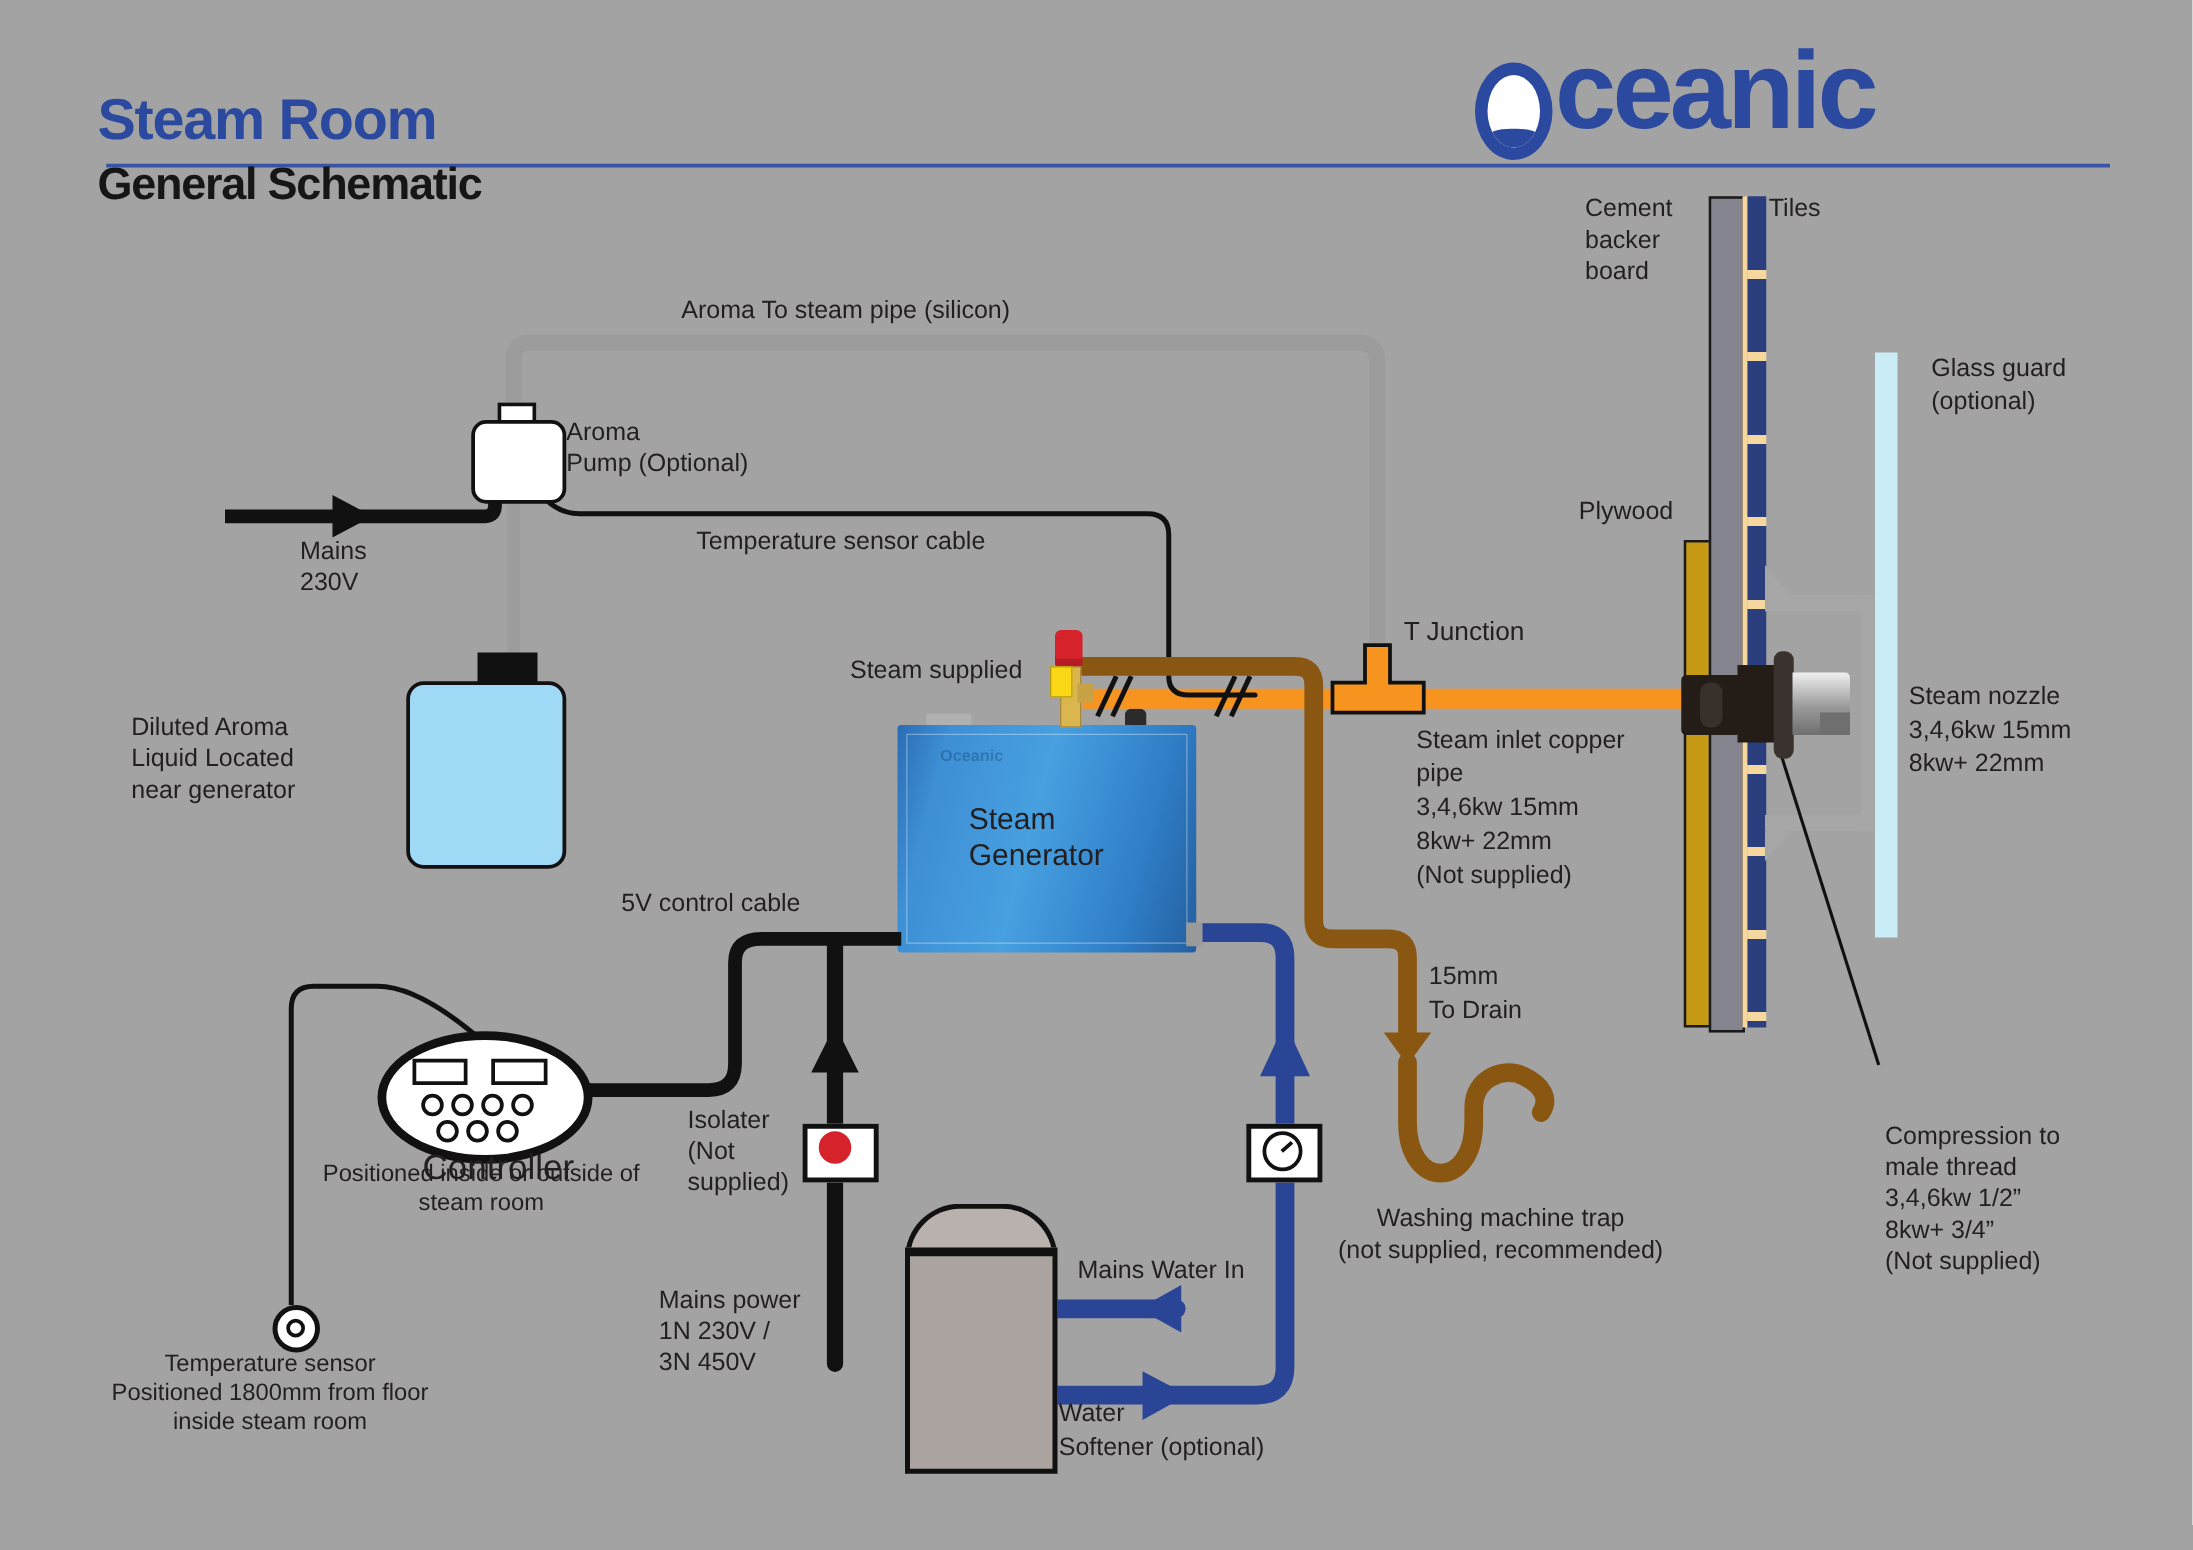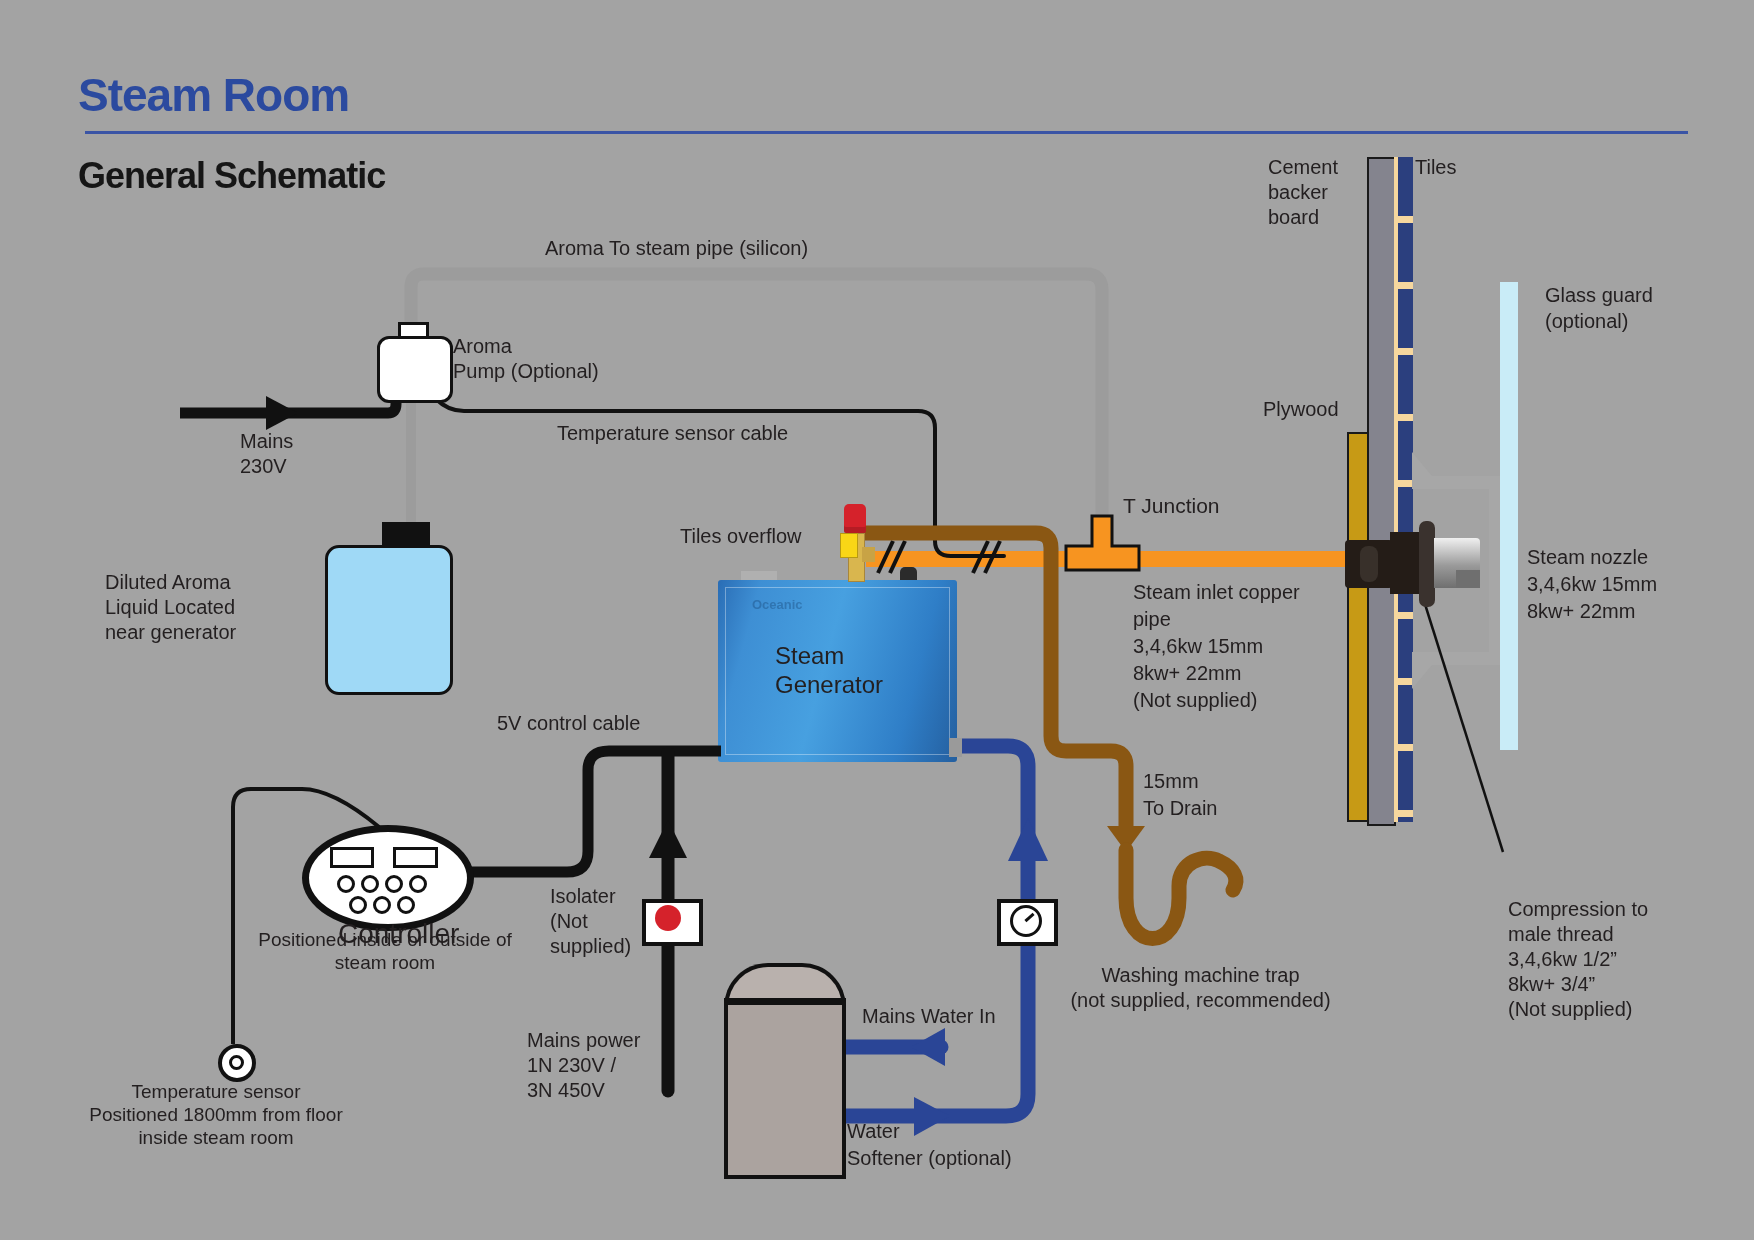--- a/index.html
+++ b/index.html
@@ -3,21 +3,21 @@
 <meta charset="utf-8">
 <style>
   html,body{margin:0;padding:0;background:#fff;}
   .stage{position:relative;width:1754px;height:1240px;background:#a3a3a3;overflow:hidden;
          font-family:"Liberation Sans", sans-serif;color:#231f20;}
   .abs{position:absolute;}
   .lbl{position:absolute;font-size:20px;line-height:25px;white-space:pre-line;color:#231f20;}
   .svglayer{position:absolute;left:0;top:0;}
   
   .title{position:absolute;left:78px;top:68px;font-size:46px;font-weight:bold;color:#2b4a9f;letter-spacing:-1px;}
-  .subtitle{position:absolute;left:78px;top:126px;font-size:36px;font-weight:bold;color:#161616;letter-spacing:-1px;margin-top:29px;}
+  .subtitle{position:absolute;left:78px;top:126px;font-size:36px;font-weight:bold;color:#161616;letter-spacing:-1px;}
   .rule{position:absolute;left:85px;top:131px;width:1603px;height:3px;background:#3a54a5;}
   .logo{position:absolute;left:1180px;top:36px;display:flex;align-items:flex-start;color:#2b4a9f;}
   .logo-o{display:inline-block;width:42px;height:58px;border:10px solid #2b4a9f;border-radius:50%;
           position:relative;overflow:hidden;margin-top:14px;background:#fff;}
   .o-water{position:absolute;left:0;right:0;bottom:0;height:26%;background:#2b4a9f;
            border-radius:45% 45% 0 0 / 40% 40% 0 0;}
   .logo-rest{font-size:88px;line-height:72px;font-weight:600;letter-spacing:-3px;margin-left:2px;}
   
   .outl{border:3px solid #111;background:#fff;}
   .gauge-needle{position:absolute;width:11px;height:3px;background:#111;transform:rotate(-42deg);}
@@ -25,20 +25,26 @@
   .watermark{position:absolute;left:752px;top:597px;font-size:13px;color:rgba(10,45,90,0.30);font-weight:bold;}
 </style>
 </head>
 <body>
 
 <div class="stage">
 
   <div class="title">Steam Room</div>
   <div class="rule"></div>
   <div class="subtitle">General Schematic</div>
+  <div class="logo">
+    <span class="logo-o">
+        <span class="o-water"></span>
+      </span>
+    <span class="logo-rest">ceanic</span>
+  </div>
 
   <div class="abs" style="left:1347px;top:432px;width:20px;height:386px;background:#c79a15;border:2px solid #1a1a1a;"></div>
   <div class="abs" style="left:1367px;top:157px;width:25px;height:665px;background:#84848e;border:2px solid #1a1a1a;"></div>
   <div class="abs" style="left:1394px;top:157px;width:4px;height:665px;background:#f6d79e;"></div>
   <div class="abs tilecol" style="left:1398px;top:157px;width:15px;height:665px;"></div>
   <div class="abs" style="left:1500px;top:282px;width:18px;height:468px;background:#c9ecf7;"></div>
 
   <div class="abs" style="left:1412px;top:476px;width:88px;height:13px;background:#a7a7a7;"></div>
   <div class="abs" style="left:1412px;top:652px;width:88px;height:13px;background:#a7a7a7;"></div>
   <div class="abs" style="left:1489px;top:476px;width:11px;height:189px;background:#a7a7a7;"></div>
@@ -137,21 +143,21 @@
 
   <div class="lbl" style="left:545px;top:236px;">Aroma To steam pipe (silicon)</div>
   <div class="lbl" style="left:557px;top:421px;">Temperature sensor cable</div>
   <div class="lbl" style="left:453px;top:334px;">Aroma
 Pump (Optional)</div>
   <div class="lbl" style="left:240px;top:429px;">Mains
 230V</div>
   <div class="lbl" style="left:105px;top:570px;">Diluted Aroma
 Liquid Located
 near generator</div>
-  <div class="lbl" style="left:680px;top:524px;">Tiles overflow</div>
+  <div class="lbl" style="left:680px;top:524px;">Steam supplied</div>
   <div class="lbl" style="left:497px;top:711px;">5V control cable</div>
   <div class="lbl" style="left:338px;top:921px;font-size:28px;">Controller</div>
   <div class="lbl" style="left:230px;top:928px;width:310px;text-align:center;font-size:19px;line-height:23px;">Positioned inside or outside of
 steam room</div>
   <div class="lbl" style="left:80px;top:1080px;width:272px;text-align:center;font-size:19px;line-height:23px;">Temperature sensor
 Positioned 1800mm from floor
 inside steam room</div>
   <div class="lbl" style="left:550px;top:884px;">Isolater
 (Not
 supplied)</div>

